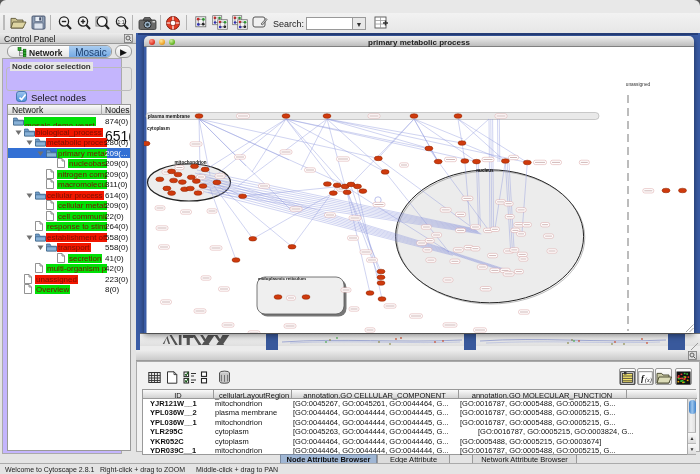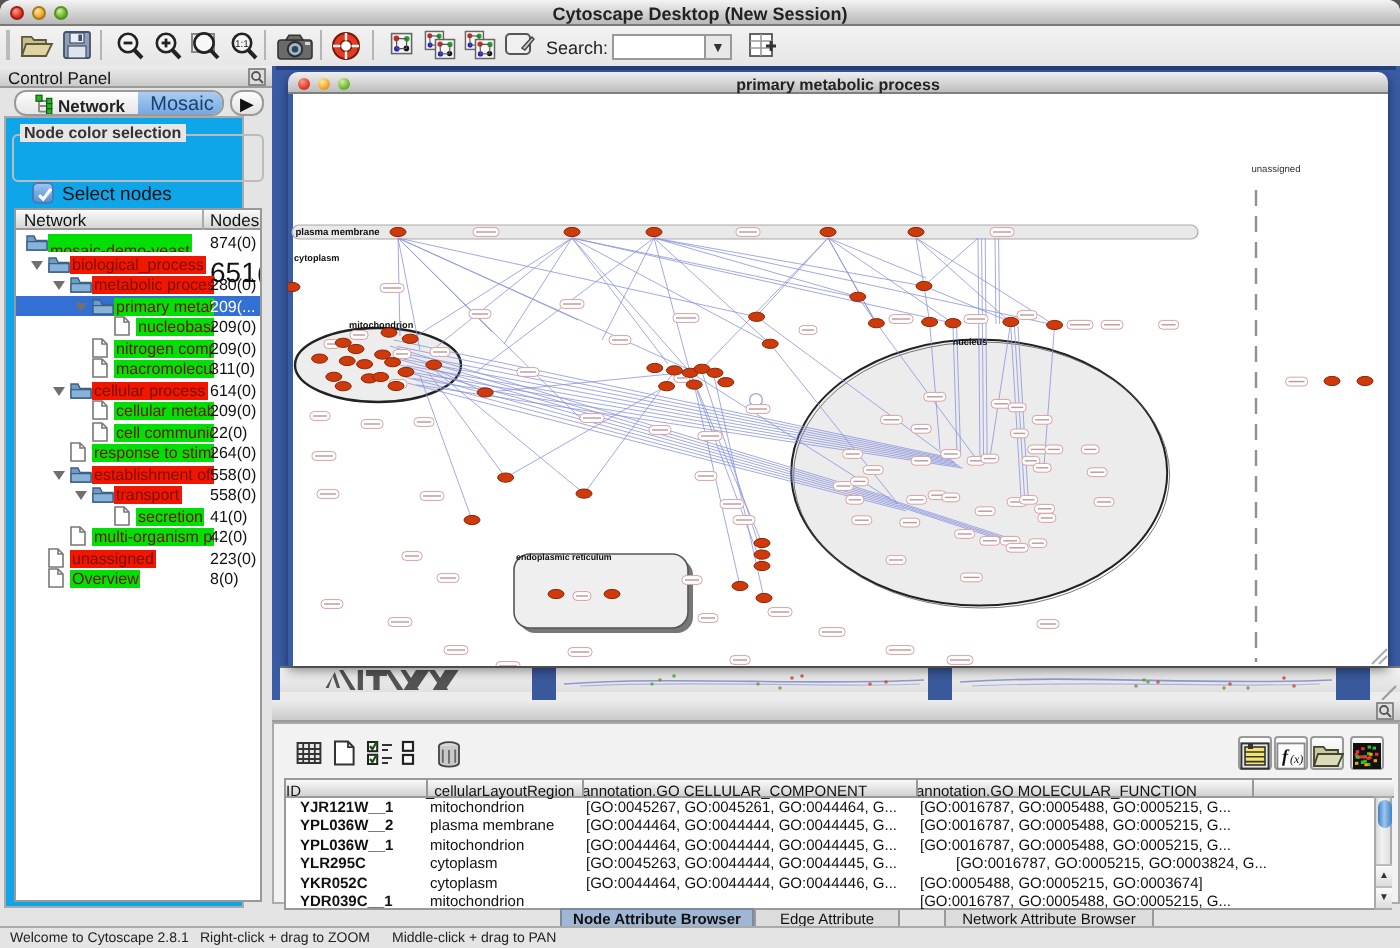--- a/index.html
+++ b/index.html
@@ -1,24 +1,18 @@
 <!DOCTYPE html>
 <html><head><meta charset="utf-8"><style>
 *{margin:0;padding:0;box-sizing:border-box}
 body{font-family:"Liberation Sans",sans-serif;width:700px;height:474px;overflow:hidden;background:#555}
 .abs{position:absolute}
 </style></head><body>
 <div class="abs" style="left:0;top:0;width:700px;height:474px;background:#e8e8e8;border-radius:6px 6px 0 0">
 
-<div class="abs" style="left:0;top:0;width:700px;height:13px;background:linear-gradient(#f4f4f4,#cfcfcf 60%,#b9b9b9);border-radius:6px 6px 0 0;border-bottom:1px solid #7a7a7a">
-  <div class="abs" style="left:5px;top:3px;width:7px;height:7px;border-radius:50%;background:radial-gradient(circle at 35% 30%,#ff9a8a,#e33a2a 60%,#b01d10);border:0.5px solid #9a2018"></div>
-  <div class="abs" style="left:16px;top:3px;width:7px;height:7px;border-radius:50%;background:radial-gradient(circle at 35% 30%,#ffe9a0,#f0a72d 60%,#c07d12);border:0.5px solid #a8781c"></div>
-  <div class="abs" style="left:27px;top:3px;width:7px;height:7px;border-radius:50%;background:radial-gradient(circle at 35% 30%,#d2f0a8,#6cbb2a 60%,#4a8f14);border:0.5px solid #549222"></div>
-  <div class="abs" style="left:0;top:2px;width:700px;text-align:center;font-size:9px;font-weight:bold;color:#222">Cytoscape Desktop (New Session)</div>
-</div>
 
 <div class="abs" style="left:0;top:13px;width:700px;height:36px;background:linear-gradient(#f2f2f2,#dedede);border-bottom:1px solid #8e8e8e">
 <div style="position:absolute;left:3px;top:2px;width:2px;height:15px;border-left:1px solid #bbb;border-right:1px solid #bbb"></div>
       <div style="position:absolute;left:10px;top:2px;width:18px;height:16px"><svg width="17" height="16" viewBox="0 0 17 16">
           <path d="M1 5 L1 13 L13 13 L13 5 L7 5 L5.7 3.4 L1 3.4 Z" fill="#c8bf8e" stroke="#5f5838" stroke-width="0.9"></path>
           <path d="M3 7 L16 7 L13 13 L1 13 Z" fill="#ded5a2" stroke="#5f5838" stroke-width="0.9"></path>
         </svg></div>
       <div style="position:absolute;left:31px;top:2px;width:18px;height:16px"><svg width="15" height="15" viewBox="0 0 15 15">
           <rect x="1" y="1" width="13" height="13" rx="1" fill="#8f9fb5" stroke="#44506b" stroke-width="0.9"></rect>
           <rect x="4" y="1.5" width="7" height="5" fill="#e8eef5" stroke="#44506b" stroke-width="0.6"></rect>
@@ -140,21 +134,21 @@
               <rect x="6.3" y="2.2" width="2.6" height="2.6" fill="#3a3" stroke="#060" stroke-width="0.6"></rect>
               <rect x="6.3" y="4.8" width="2.6" height="2.6" fill="#3a3" stroke="#060" stroke-width="0.6"></rect>
               <rect x="6.3" y="7.4" width="2.6" height="2.6" fill="#3a3" stroke="#060" stroke-width="0.6"></rect>
             </svg></span>
           <span class="abs" style="left:21px;top:2px;font-size:8.5px">Network</span>
         </div>
     <div class="abs" style="left:61px;top:0;width:44px;height:13px;background:linear-gradient(#aacdf0,#6ba3e2);font-size:10px;font-weight:normal;color:#1c3f6e;text-align:center;line-height:13px">Mosaic</div>
   </div>
   <div class="abs" style="left:115px;top:12px;width:17px;height:13px;border:1px solid #9a9a9a;border-radius:6px;background:linear-gradient(#fdfdfd,#e2e2e2);text-align:center;font-size:9px;line-height:13px;color:#111">▶</div>
 
-  <div class="abs" style="left:2px;top:25px;width:120px;height:396px;border:1px solid #aaa;background:#0ea5e9">
+  <div class="abs" style="left:2px;top:25px;width:120px;height:396px;border:1px solid #aaa;background:#c4b5fd">
     <span class="abs" style="left:7px;top:3px;font-size:8px;font-weight:bold;color:#333;background:#e6e6e6;padding:0 2px;z-index:2">Node color selection</span>
     <div class="abs" style="left:3px;top:8px;width:126px;height:24px;border:1px solid #bbb;border-radius:3px"></div>
 
 
     <div class="abs" style="left:13px;top:32px;width:11px;height:11px;border-radius:3px;background:linear-gradient(#9cc4ee,#4f92dd);border:1px solid #4a7ab2;overflow:hidden">
       <svg width="11" height="11" viewBox="0 0 11 11" style="display:block">
             <path d="M2.5 5.6 L4.6 7.6 L8.6 2.4" fill="none" stroke="#fff" stroke-width="1.6"></path>
           </svg>
     </div>
     <span class="abs" style="left:28px;top:33px;font-size:9.5px;color:#111">Select nodes</span>
@@ -795,21 +789,21 @@
             <rect x="6.2" y="10.6" width="1.7" height="1.5" fill="#ea0"></rect>
             <rect x="4.4" y="9.3" width="1.7" height="1.5" fill="#3b3"></rect>
             <rect x="1.9" y="4.1" width="1.7" height="1.5" fill="#e33"></rect>
             <rect x="10.8" y="8.6" width="1.7" height="1.5" fill="#ea0"></rect>
             <rect x="7.8" y="1.8" width="1.7" height="1.5" fill="#3b3"></rect>
             <rect x="5.7" y="8.9" width="1.7" height="1.5" fill="#3b3"></rect>
             <rect x="11.5" y="5.4" width="1.7" height="1.5" fill="#e33"></rect>
           </svg></div>
 
     <div class="abs" style="left:5px;top:27px;width:554px;height:66px;background:#fff;border:1px solid #999;font-size:7.5px;color:#111">
-      <div class="abs" style="left:0;top:0;width:554px;height:9px;background:linear-gradient(#fafafa,#d2d2d2);border-bottom:1px solid #999;text-align:left">
+      <div class="abs" style="left:0;top:0;width:554px;height:9px;background:linear-gradient(#fafafa,#d2d2d2);border-bottom:1px solid #999;text-align:center">
         <span class="abs" style="left:0;top:0.5px;width:70px">ID</span>
         <span class="abs" style="left:70px;top:0.5px;width:78px">_cellularLayoutRegion</span>
         <span class="abs" style="left:148px;top:0.5px;width:167px">annotation.GO CELLULAR_COMPONENT</span>
         <span class="abs" style="left:315px;top:0.5px;width:168px">annotation.GO MOLECULAR_FUNCTION</span>
         <div class="abs" style="left:70px;top:0;width:1px;height:9px;background:#999"></div>
         <div class="abs" style="left:148px;top:0;width:1px;height:9px;background:#999"></div>
         <div class="abs" style="left:315px;top:0;width:1px;height:9px;background:#999"></div>
         <div class="abs" style="left:483px;top:0;width:1px;height:9px;background:#999"></div>
       </div>
 <div style="position:absolute;left:0;top:9.0px;width:100%;height:9.4px;white-space:nowrap">
@@ -838,20 +832,21 @@
           </div>
 <div style="position:absolute;left:0;top:46.6px;width:100%;height:9.4px;white-space:nowrap">
             <span style="position:absolute;left:7px;font-weight:bold">YKR052C</span>
             <span style="position:absolute;left:72px">cytoplasm</span>
             <span style="position:absolute;left:150px">[GO:0044464, GO:0044444, GO:0044446, G...</span>
             <span style="position:absolute;left:317px">[GO:0005488, GO:0005215, GO:0003674]</span>
           </div>
 <div style="position:absolute;left:0;top:56.0px;width:100%;height:9.4px;white-space:nowrap">
             <span style="position:absolute;left:7px;font-weight:bold">YDR039C__1</span>
             <span style="position:absolute;left:72px">mitochondrion</span>
+            <span style="position:absolute;left:150px">[GO:0044464, GO:0044444, GO:0044444, G...</span>
             <span style="position:absolute;left:317px">[GO:0016787, GO:0005488, GO:0005215, G...</span>
           </div>
 
       <div class="abs" style="left:544px;top:8px;width:9px;height:57px;background:linear-gradient(90deg,#d8d8d8,#f2f2f2 40%,#e0e0e0);border:1px solid #aaa">
         <div class="abs" style="left:0.5px;top:1px;width:7px;height:14px;border-radius:4px;background:linear-gradient(90deg,#3f81c8,#9cc6ee 45%,#3f81c8)"></div>
         <div class="abs" style="left:0;top:33px;width:8px;height:11px;background:linear-gradient(#fafafa,#dcdcdc);border-top:1px solid #bbb;text-align:center;font-size:5px;line-height:11px;color:#333">▲</div>
         <div class="abs" style="left:0;top:44px;width:8px;height:11px;background:linear-gradient(#fafafa,#dcdcdc);border-top:1px solid #bbb;text-align:center;font-size:5px;line-height:11px;color:#333">▼</div>
       </div>
     </div>
   </div>

